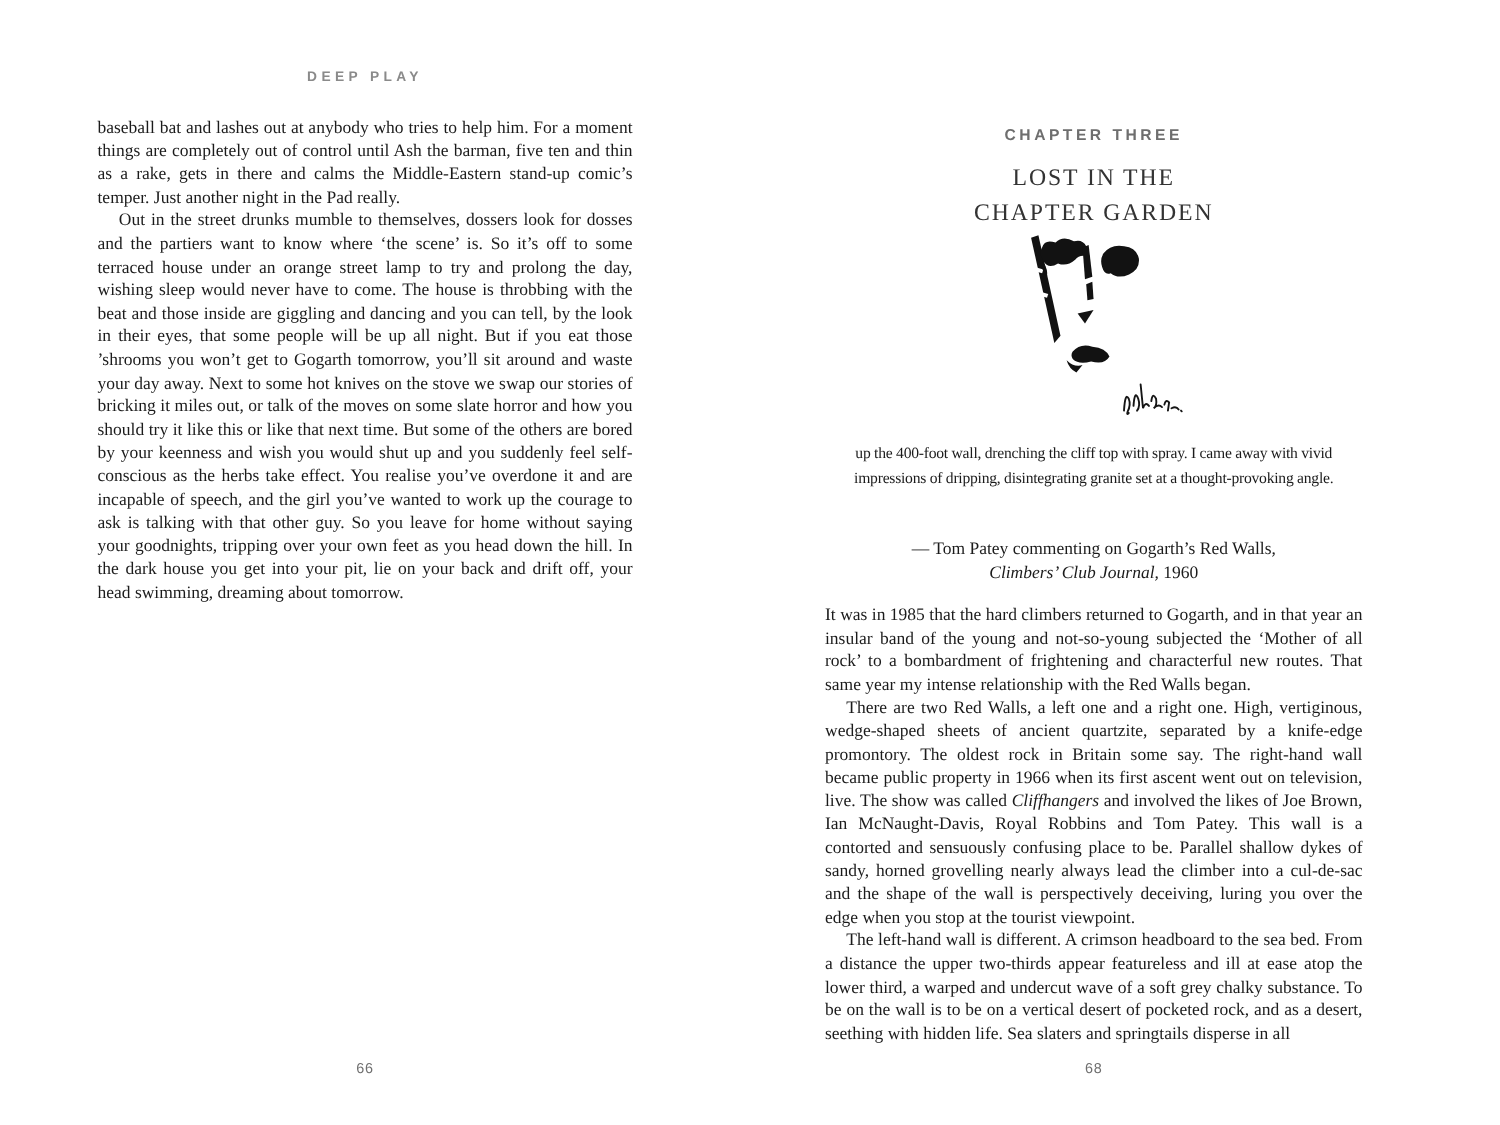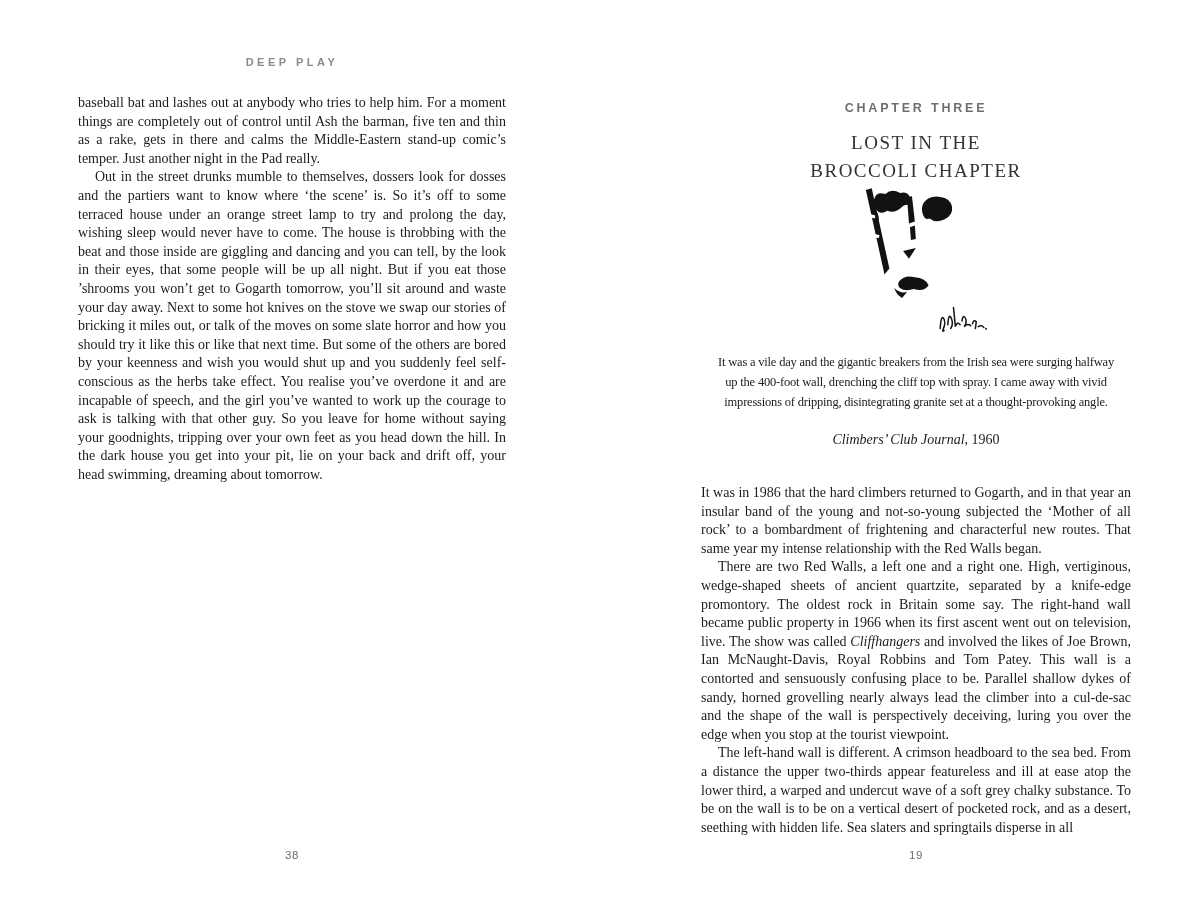--- a/index.html
+++ b/index.html
@@ -14,21 +14,21 @@
   body{
     width:1200px;height:900px;
     background:var(--background);
     position:relative;
     font-family:"Liberation Serif", serif;
     color:var(--ink);
     overflow:hidden;
   }
   .page{position:absolute;top:0;height:900px;}
   #left-page{left:78px;width:428px;}
-  #right-page{left:701px;width:430px;}
+  #right-page{left:660px;width:430px;}
 
   .running-header{
     position:absolute;top:56px;left:0;width:100%;
     text-align:center;
     font-family:"Liberation Sans", sans-serif;
     font-size:11px;font-weight:700;
     letter-spacing:3.5px;
     color:var(--muted-gray);
   }
 
@@ -97,28 +97,28 @@
 <body>
 
 <div class="spread">
 
   <div class="page" id="left-page">
     <div class="running-header">DEEP PLAY</div>
     <div class="body-text" id="left-body">
         <p class="para"><span>baseball bat and lashes out at anybody who tries to help him. For a moment things are completely out of control until Ash the barman, five ten and thin as a rake, gets in there and calms the Middle-Eastern stand-up comic’s temper. Just another night in the Pad really.</span></p>
         <p class="para indent"><span>Out in the street drunks mumble to themselves, dossers look for dosses and the partiers want to know where ‘the scene’ is. So it’s off to some terraced house under an orange street lamp to try and prolong the day, wishing sleep would never have to come. The house is throbbing with the beat and those inside are giggling and dancing and you can tell, by the look in their eyes, that some people will be up all night. But if you eat those ’shrooms you won’t get to Gogarth tomorrow, you’ll sit around and waste your day away. Next to some hot knives on the stove we swap our stories of bricking it miles out, or talk of the moves on some slate horror and how you should try it like this or like that next time. But some of the others are bored by your keenness and wish you would shut up and you suddenly feel self-conscious as the herbs take effect. You realise you’ve overdone it and are incapable of speech, and the girl you’ve wanted to work up the courage to ask is talking with that other guy. So you leave for home without saying your goodnights, tripping over your own feet as you head down the hill. In the dark house you get into your pit, lie on your back and drift off, your head swimming, dreaming about tomorrow.</span></p>
       </div>
-    <div class="page-number">38</div>
+    <div class="page-number">66</div>
   </div>
 
   <div class="page" id="right-page">
     <div class="chapter-label">CHAPTER THREE</div>
     <div class="chapter-title">
       <div>LOST IN THE</div>
-      <div>BROCCOLI CHAPTER</div>
+      <div>CHAPTER GARDEN</div>
     </div>
 
     <div class="illustration-wrap">
       <svg viewBox="0 0 100 120" width="98" height="118" aria-hidden="true">
         <g fill="#121212">
 
           <path d="M7,4 L13,2 L31,84 L26,90 Z"></path>
           <path d="M10,28 l7,2 l-1,3 l-7,-2 Z" fill="#ffffff"></path>
           <path d="M14,48 l7,2 l-1,3 l-7,-2 Z" fill="#ffffff"></path>
 
@@ -146,30 +146,30 @@
           <path d="M20,8 L22,28 Q24,22 27,26"></path>
           <path d="M29,22 Q30,14 33,20 Q34,26 31,28 Q35,24 38,27"></path>
           <path d="M40,25 Q41,20 44,23 L43,30"></path>
           <path d="M46,28 Q50,26 52,29"></path>
           <path d="M54,30 l0.6,0.6"></path>
         </g>
       </svg>
     </div>
 
     <div class="epigraph">
-      <div class="epigraph-line">It was a vile day and the gigantic breakers from the Irish sea were surging halfway</div>
       <div class="epigraph-line">up the 400-foot wall, drenching the cliff top with spray. I came away with vivid</div>
       <div class="epigraph-line">impressions of dripping, disintegrating granite set at a thought-provoking angle.</div>
     </div>
 
     <div class="attribution">
+      <div class="attribution-line">— Tom Patey commenting on Gogarth’s Red Walls,</div>
       <div class="attribution-line"><em>Climbers’ Club Journal,</em><span> 1960</span></div>
     </div>
 
     <div class="body-text" id="right-body">
-        <p class="para"><span>It was in 1986 that the hard climbers returned to Gogarth, and in that year an insular band of the young and not-so-young subjected the ‘Mother of all rock’ to a bombardment of frightening and characterful new routes. That same year my intense relationship with the Red Walls began.</span></p>
+        <p class="para"><span>It was in 1985 that the hard climbers returned to Gogarth, and in that year an insular band of the young and not-so-young subjected the ‘Mother of all rock’ to a bombardment of frightening and characterful new routes. That same year my intense relationship with the Red Walls began.</span></p>
         <p class="para indent"><span>There are two Red Walls, a left one and a right one. High, vertiginous, wedge-shaped sheets of ancient quartzite, separated by a knife-edge promontory. The oldest rock in Britain some say. The right-hand wall became public property in 1966 when its first ascent went out on television, live. The show was called </span><em>Cliffhangers</em><span> and involved the likes of Joe Brown, Ian McNaught-Davis, Royal Robbins and Tom Patey. This wall is a contorted and sensuously confusing place to be. Parallel shallow dykes of sandy, horned grovelling nearly always lead the climber into a cul-de-sac and the shape of the wall is perspectively deceiving, luring you over the edge when you stop at the tourist viewpoint.</span></p>
         <p class="para indent"><span>The left-hand wall is different. A crimson headboard to the sea bed. From a distance the upper two-thirds appear featureless and ill at ease atop the lower third, a warped and undercut wave of a soft grey chalky substance. To be on the wall is to be on a vertical desert of pocketed rock, and as a desert, seething with hidden life. Sea slaters and springtails disperse in all</span></p>
       </div>
-    <div class="page-number">19</div>
+    <div class="page-number">68</div>
   </div>
 
 </div>
 
 </body></html>

